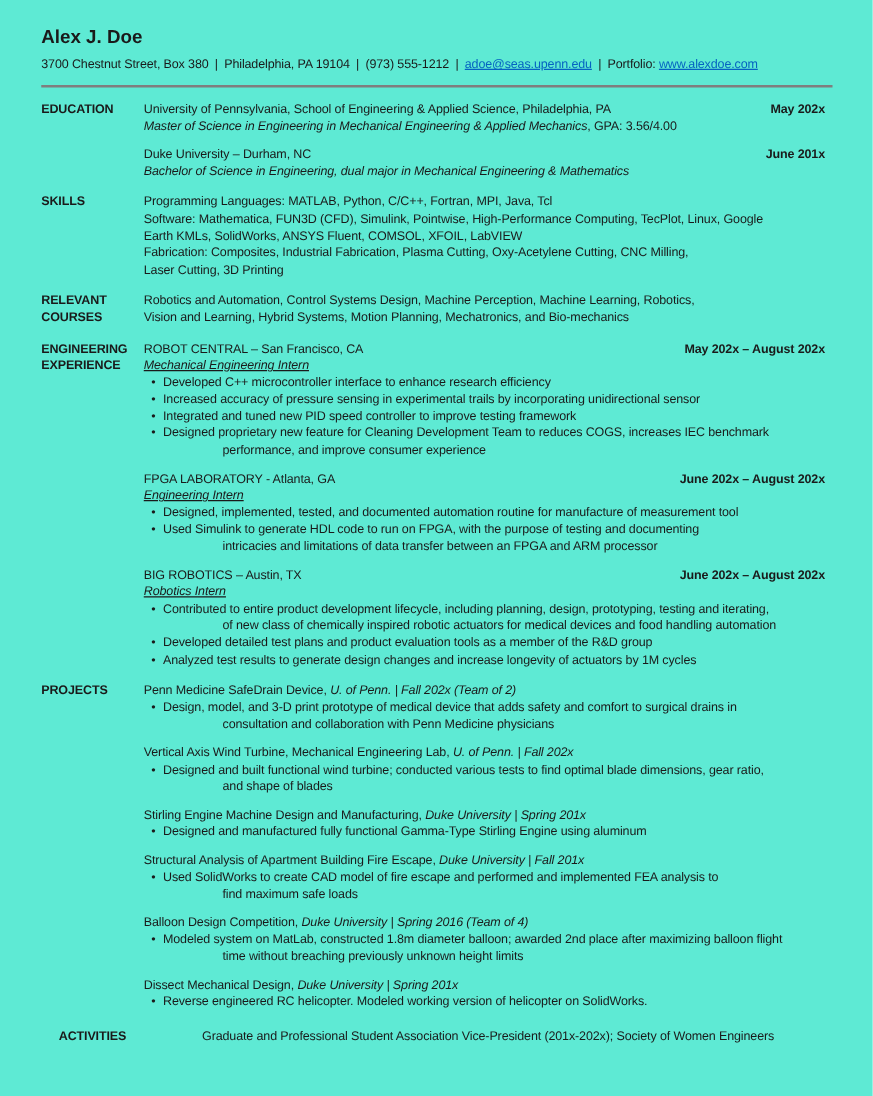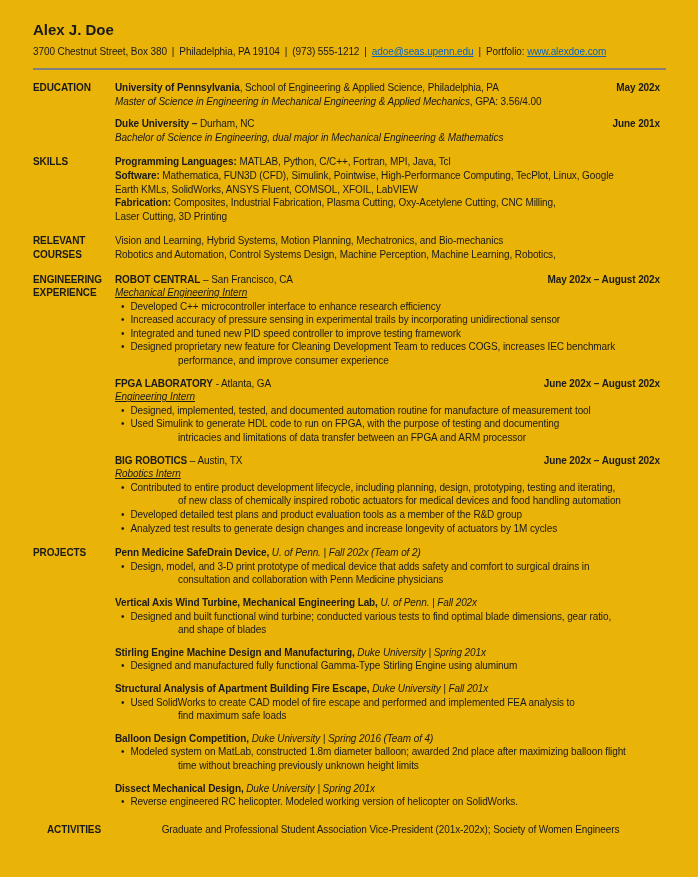--- a/index.html
+++ b/index.html
@@ -1,21 +1,21 @@
 <!DOCTYPE html>
 <html><head>
 <meta charset="utf-8">
 <style>
   html, body { margin: 0; padding: 0; background: #ffffff; }
   .page {
     width: 698px;
     min-height: 877px;
     box-sizing: border-box;
     padding: 20px 32px 30px 33px;
-    background: #eab308;
+    background: #5eead4;
     font-family: "Liberation Sans", sans-serif;
     font-size: 10px;
     letter-spacing: -0.1px;
     color: #1a1a1a;
     line-height: 1.36;
   }
   .name {
     font-size: 15px;
     font-weight: 700;
     margin: 0 0 5px 0;
@@ -36,21 +36,21 @@
     font-weight: 700;
     line-height: 1.36;
     padding-top: 0;
   }
   .content-col { flex: 1; min-width: 0; }
   .entry { margin-bottom: 9px; }
   .entry:last-child { margin-bottom: 0; }
   .heading-row { display: flex; justify-content: space-between; white-space: nowrap; }
   .heading { flex: 0 1 auto; }
   .date { font-weight: 700; white-space: nowrap; margin-left: 10px; padding-right: 6px; text-align: center; }
-  .b { font-weight: 700; }
+  .b { font-weight: 400; }
   .i { font-style: italic; }
   .role { font-style: italic; text-decoration: underline; }
   .line { white-space: nowrap; }
   ul.bullets { margin: 0; padding: 0; list-style: none; }
   ul.bullets li { padding-left: 31px; text-indent: -25px; white-space: nowrap; }
   ul.bullets .glyph { padding-right: 6px; }
   ul.bullets .wrapline { display: block; text-indent: 0; white-space: nowrap; padding-left: 32px; }
   [data-name="section-activities"] { margin-top: 14px; text-align: center; }
 </style>
 </head>
@@ -95,22 +95,22 @@
             <div class="line" data-name="entry-line"><span data-name="text-segment">Earth KMLs, SolidWorks, ANSYS Fluent, COMSOL, XFOIL, LabVIEW</span></div>
             <div class="line" data-name="entry-line"><span class="b" data-name="text-segment">Fabrication:</span><span data-name="text-segment"> Composites, Industrial Fabrication, Plasma Cutting, Oxy-Acetylene Cutting, CNC Milling,</span></div>
             <div class="line" data-name="entry-line"><span data-name="text-segment">Laser Cutting, 3D Printing</span></div>
           </div>
         </div>
       </section>
       <section class="row" data-name="section-relevant-courses">
         <div class="label-col" data-name="section-label">RELEVANT COURSES</div>
         <div class="content-col" data-name="section-content">
           <div class="entry" data-name="entry">
+            <div class="line" data-name="entry-line"><span data-name="text-segment">Robotics and Automation, Control Systems Design, Machine Perception, Machine Learning, Robotics,</span></div>
             <div class="line" data-name="entry-line"><span data-name="text-segment">Vision and Learning, Hybrid Systems, Motion Planning, Mechatronics, and Bio-mechanics</span></div>
-            <div class="line" data-name="entry-line"><span data-name="text-segment">Robotics and Automation, Control Systems Design, Machine Perception, Machine Learning, Robotics,</span></div>
           </div>
         </div>
       </section>
       <section class="row" data-name="section-engineering-experience">
         <div class="label-col" data-name="section-label">ENGINEERING EXPERIENCE</div>
         <div class="content-col" data-name="section-content">
           <div class="entry" data-name="entry">
             <div class="heading-row" data-name="entry-heading-row">
               <span class="heading" data-name="entry-heading"><span class="b" data-name="text-segment">ROBOT CENTRAL</span><span data-name="text-segment"> – San Francisco, CA</span></span>
               <span class="date" data-name="entry-date">May 202x – August 202x</span>

